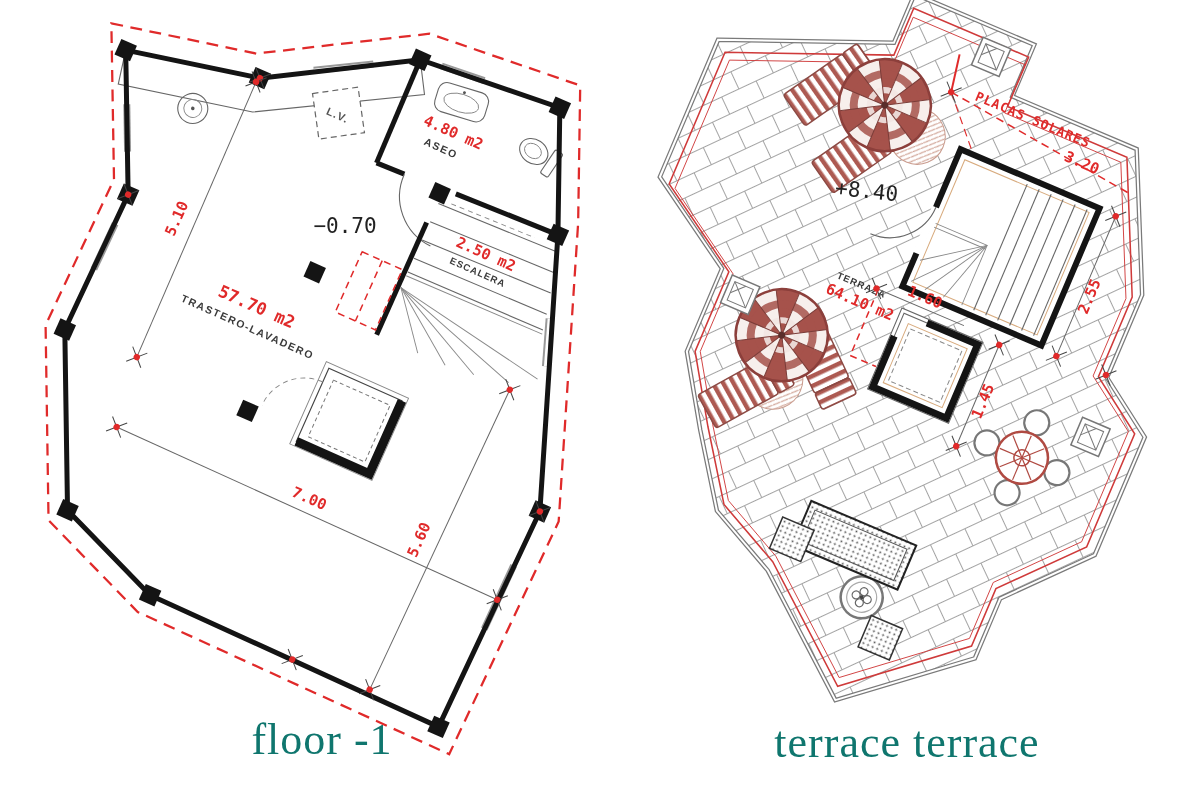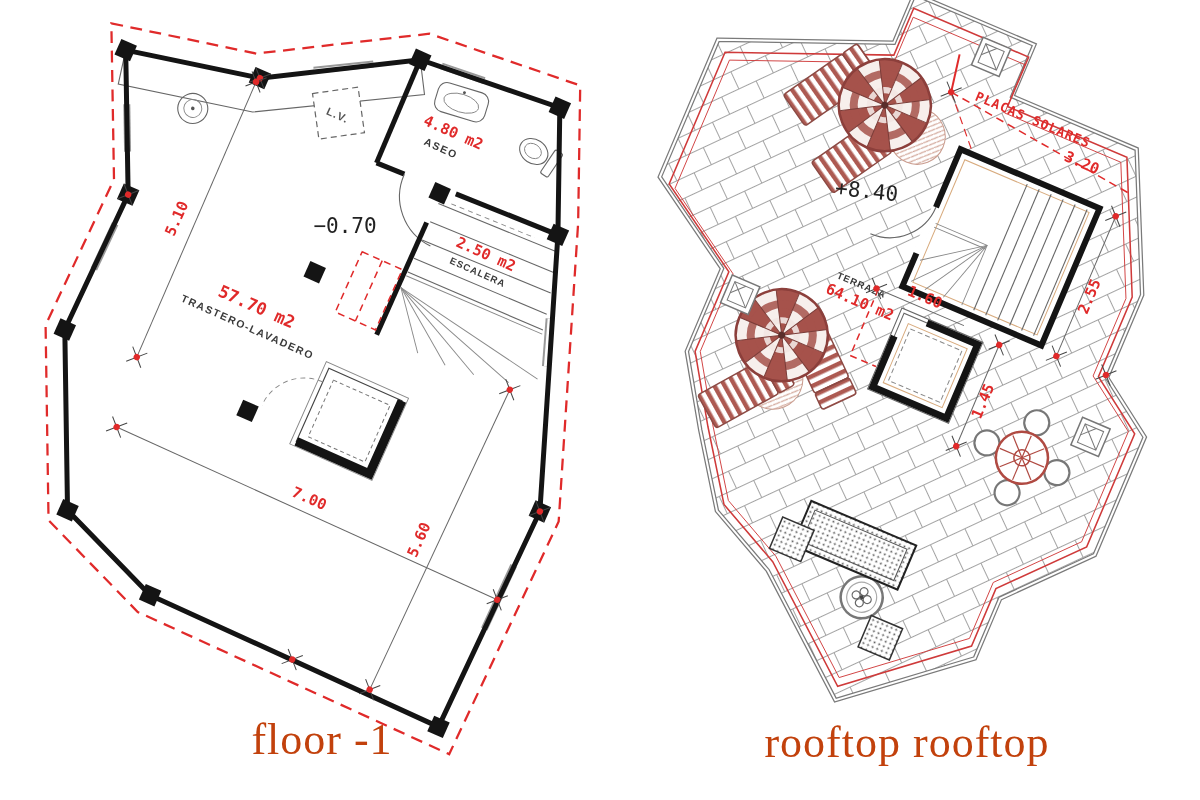--- a/index.html
+++ b/index.html
@@ -1,21 +1,21 @@
 <!DOCTYPE html>
 <html><head>
 <meta charset="utf-8">
 <style>
   html,body{margin:0;padding:0;background:#fff;}
   #stage{position:relative;width:1200px;height:800px;background:#ffffff;overflow:hidden;
          font-family:"Liberation Sans",sans-serif;}
   svg{position:absolute;top:0;}
   #plan-left-svg{left:0;}
   #plan-right-svg{left:600px;}
-  .caption{position:absolute;transform:translateX(-50%);color:#c2410c;
+  .caption{position:absolute;transform:translateX(-50%);color:#0f766e;
            font-family:"Liberation Serif",serif;font-size:44px;font-weight:500;letter-spacing:1px;white-space:nowrap;}
   #caption-left{left:322px;top:714px;}
   #caption-right{left:907px;top:717px;}
   
   text{text-anchor:middle;}
   .t-red-lg{font:700 17px "DejaVu Sans Mono",monospace;fill:#e02a2a;}
   .t-red{font:700 15px "DejaVu Sans Mono",monospace;fill:#e02a2a;}
   .t-red-sm{font:700 13px "DejaVu Sans Mono",monospace;fill:#e02a2a;letter-spacing:1px;}
   .t-room{font:600 10.5px "Liberation Sans",sans-serif;fill:#3a3a3a;letter-spacing:1.5px;}
   .t-room-sm{font:600 9.5px "Liberation Sans",sans-serif;fill:#3a3a3a;letter-spacing:1px;}
@@ -361,14 +361,14 @@
         <use href="#xmark" x="-48" y="-262"></use>
           <use href="#xmark" x="205" y="-62"></use>
         <use href="#xmark" x="-40" y="-52"></use>
       </g>
     </g>
 
     <text class="t-level" transform="rotate(6 866 198)" x="866" y="198">+8.40</text>
   </svg>
 
   <div id="caption-left" class="caption">floor -1</div>
-  <div id="caption-right" class="caption">rooftop rooftop</div>
+  <div id="caption-right" class="caption">terrace terrace</div>
 </div>
 
 </body></html>

